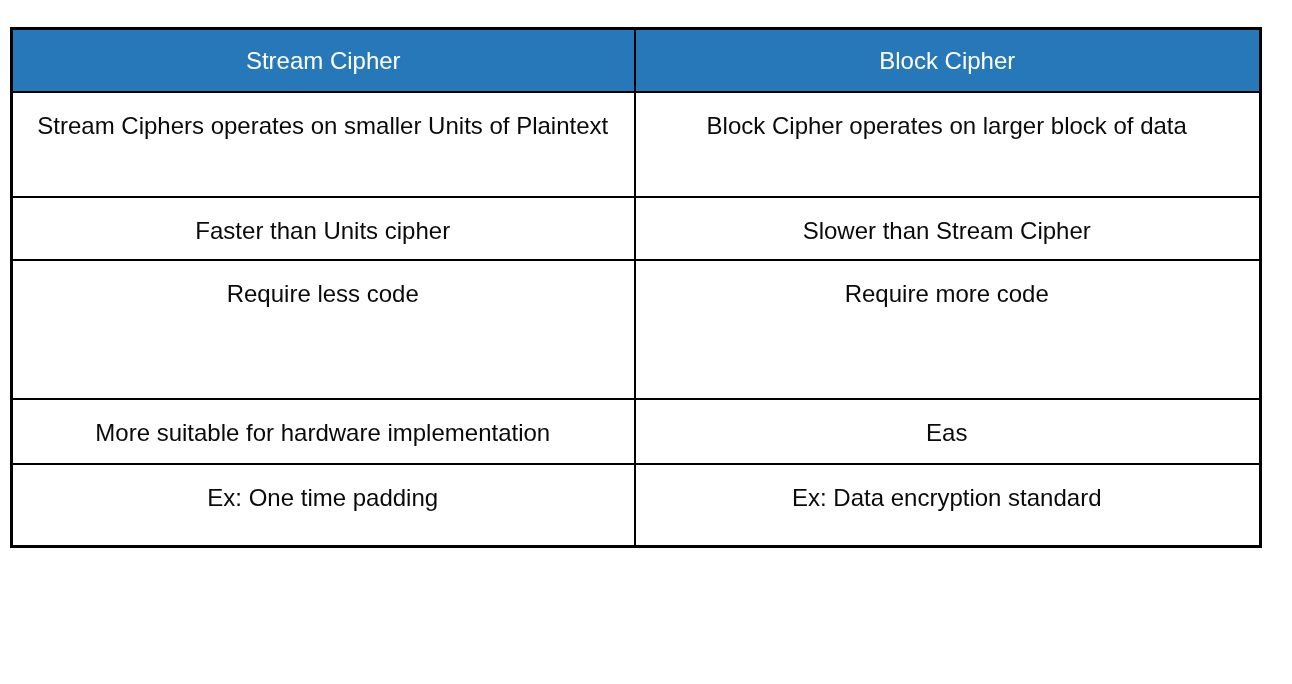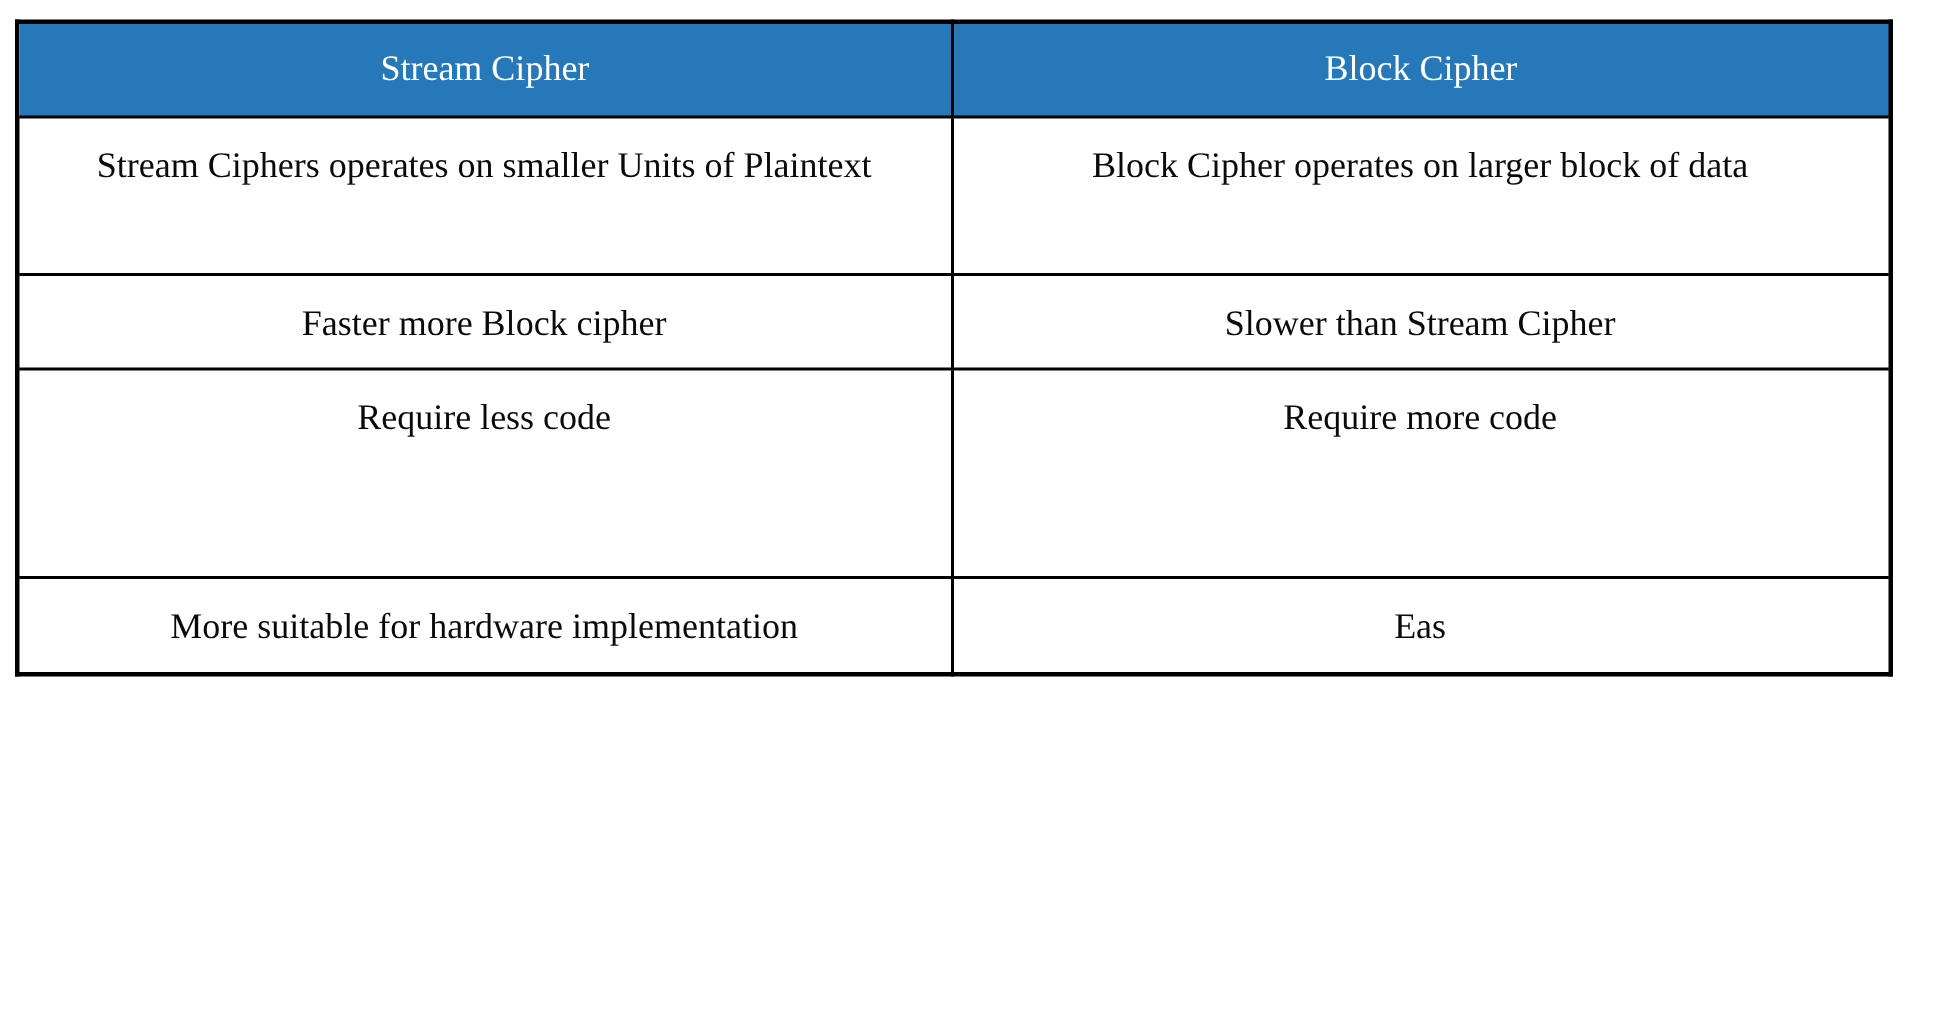--- a/index.html
+++ b/index.html
@@ -19,26 +19,25 @@
   }
   .page {
     width: 1292px;
     height: 684px;
     position: relative;
     background: #FFFFFF;
   }
   table.compare {
     position: absolute;
     left: 10px;
-    top: 13px;
+    top: 27px;
     width: 1249px;
     border-collapse: collapse;
     table-layout: fixed;
     border: 3px solid var(--border-color);
-    font-family: Liberation Serif, serif;
   }
   table.compare th,
   table.compare td {
     border: 2px solid var(--border-color);
     font-size: 24px;
     line-height: 33px;
     vertical-align: top;
     overflow: hidden;
   }
   table.compare th {
@@ -81,26 +80,30 @@
         <th>Stream Cipher</th>
         <th>Block Cipher</th>
       </tr>
     </thead>
     <tbody>
       <tr>
         <td>Stream Ciphers operates on smaller Units of Plaintext</td>
         <td>Block Cipher operates on larger block of data</td>
       </tr>
       <tr>
-        <td>Faster more Block cipher</td>
+        <td>Faster than Units cipher</td>
         <td>Slower than Stream Cipher</td>
       </tr>
       <tr>
         <td>Require less code</td>
         <td>Require more code</td>
       </tr>
       <tr>
         <td>More suitable for hardware implementation</td>
         <td>Eas</td>
       </tr>
+      <tr>
+        <td>Ex: One time padding</td>
+        <td>Ex: Data encryption standard</td>
+      </tr>
     </tbody>
   </table>
 </div>
 
 </body></html>

